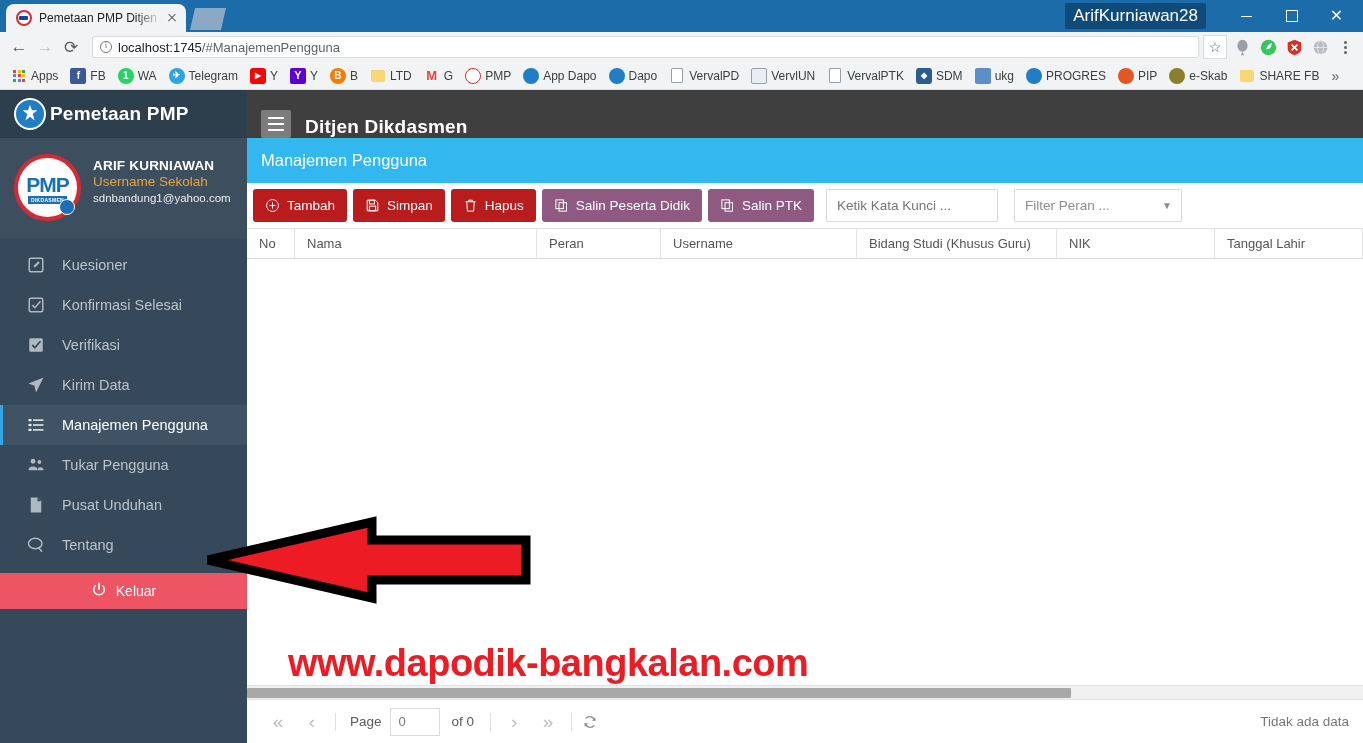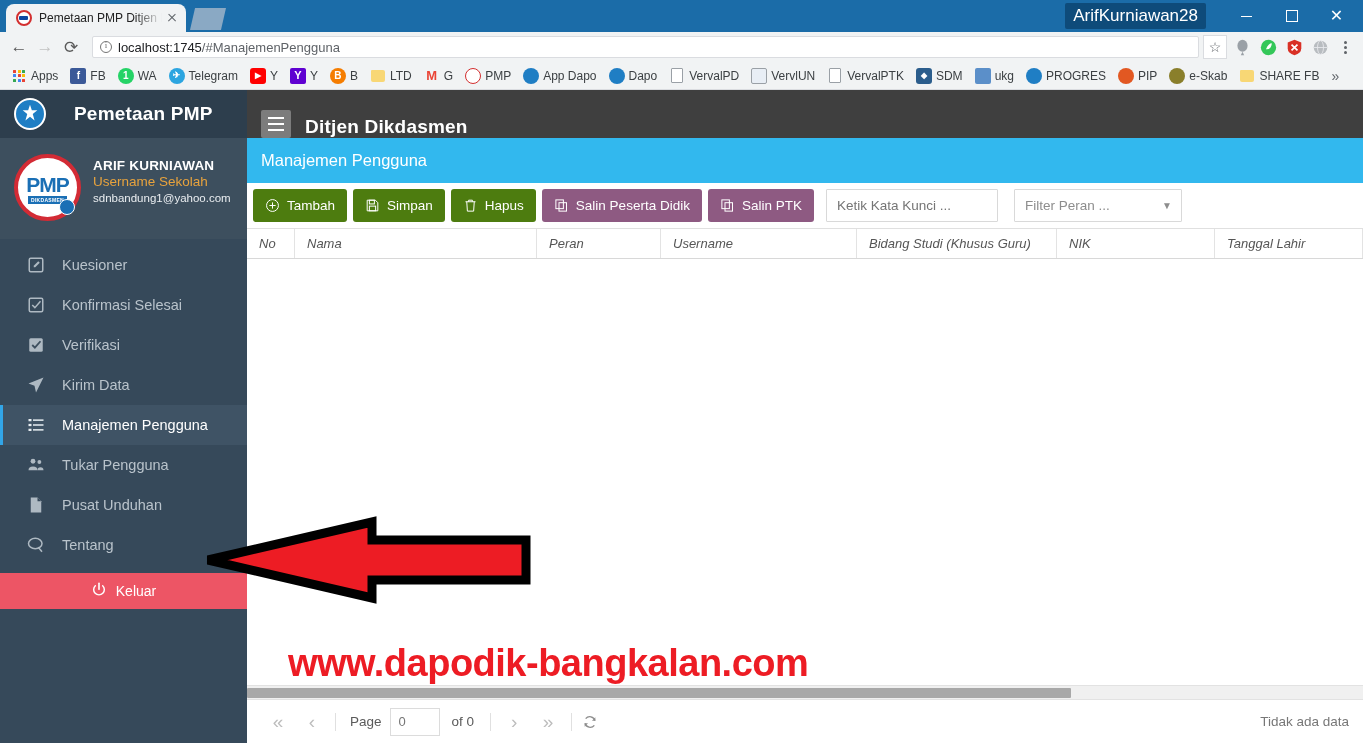--- a/index.html
+++ b/index.html
@@ -179,21 +179,21 @@
   }
   .bm-more { font-size: 14px; color: #5f6368; padding: 0 6px; }
 
   
   .app { display: flex; height: 653px; background: #fff; position: relative; }
 
   
   .sidebar { width: 247px; flex: 0 0 247px; background: #36495a; display: flex; flex-direction: column; }
   .brand {
     height: 48px; background: #2d3e4d;
-    display: flex; align-items: center; gap: 28px; padding-left: 14px;
+    display: flex; align-items: center; gap: 4px; padding-left: 14px;
   }
   .brand-logo {
     width: 32px; height: 32px; border-radius: 50%;
     background: #1f7ec4; display: flex; align-items: center;
     justify-content: center; flex: 0 0 32px;
     border: 2px solid #fff; overflow: hidden;
   }
   .brand-logo svg { width: 22px; height: 22px; }
   .brand-name { color: #fff; font-size: 19px; font-weight: bold; letter-spacing: .2px; }
 
@@ -280,41 +280,41 @@
   .toolbar {
     height: 45px; display: flex; align-items: center;
     gap: 6px; padding: 0 6px; flex: 0 0 45px; background: #fff;
   }
   .btn {
     height: 33px; border-radius: 3px; display: flex; align-items: center;
     gap: 7px; padding: 0 12px; color: #fff; font-size: 13.5px;
     white-space: nowrap; border: none;
     font-family: "Liberation Sans", sans-serif;
   }
-  .btn-green { background: #4d7c0f; }
+  .btn-green { background: #b91c1c; }
   .btn-purple { background: #8e5a82; }
   .btn svg { width: 15px; height: 15px; fill: none; stroke: #fff; stroke-width: 1.6; }
 
   .search-input, .filter-select {
     height: 33px; border: 1px solid #d9d9d9; background: #fff;
     font-size: 13.5px; color: #8d8d8d; padding: 0 10px;
     font-family: "Liberation Sans", sans-serif; border-radius: 1px;
     outline: none;
   }
   .search-input { width: 172px; margin-left: 6px; }
   .filter-wrap { position: relative; margin-left: 10px; text-align: right; }
   .filter-select { width: 168px; padding-right: 28px; display: flex; align-items: center; }
   .filter-caret {
     position: absolute; right: 10px; top: 0; bottom: 0;
     display: flex; align-items: center; pointer-events: none;
     color: #8d8d8d; font-size: 10px;
   }
 
   
-  .table-wrap { flex: 1 1 auto; display: flex; flex-direction: column; min-height: 0; font-style: italic; }
+  .table-wrap { flex: 1 1 auto; display: flex; flex-direction: column; min-height: 0; }
   .thead {
     display: flex; height: 31px; border-top: 1px solid #e0e0e0;
     border-bottom: 1px solid #d8d8d8; background: #fff; flex: 0 0 31px;
   }
   .th {
     font-size: 13px; color: #555; display: flex; align-items: center;
     padding-left: 12px; border-right: 1px solid #e3e3e3;
     white-space: nowrap; overflow: hidden;
   }
   .tbody { flex: 1 1 auto; background: #fff; position: relative; }

